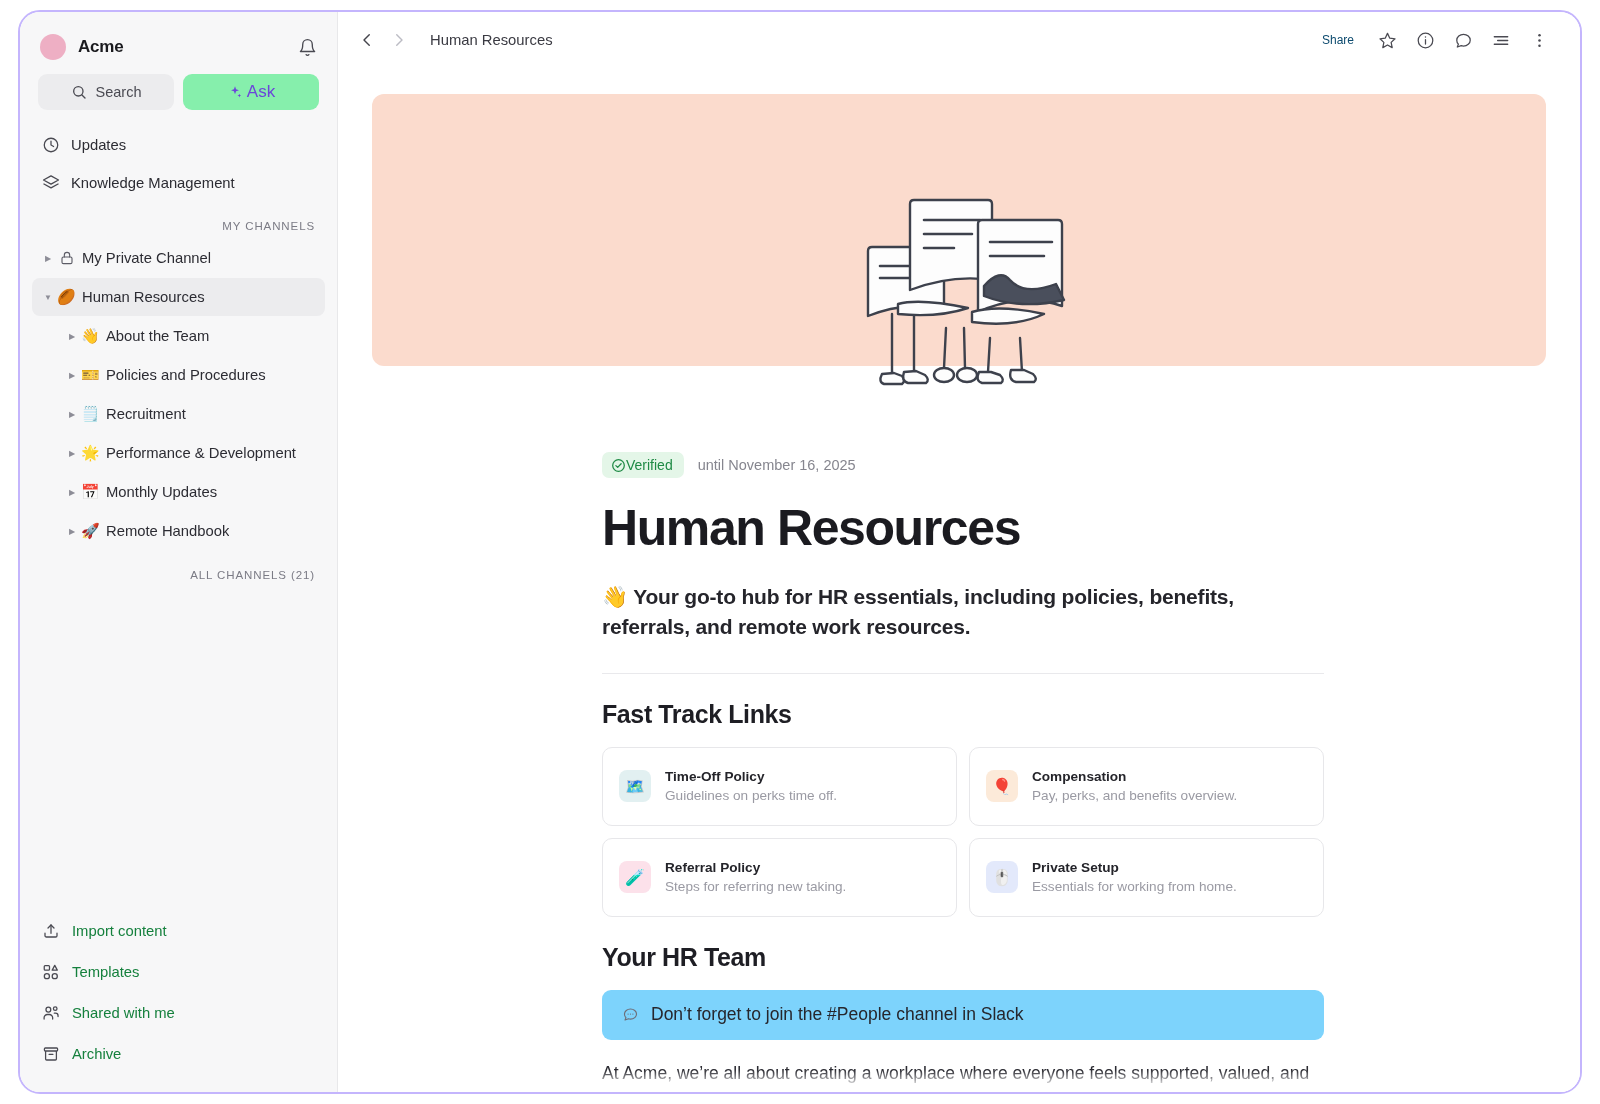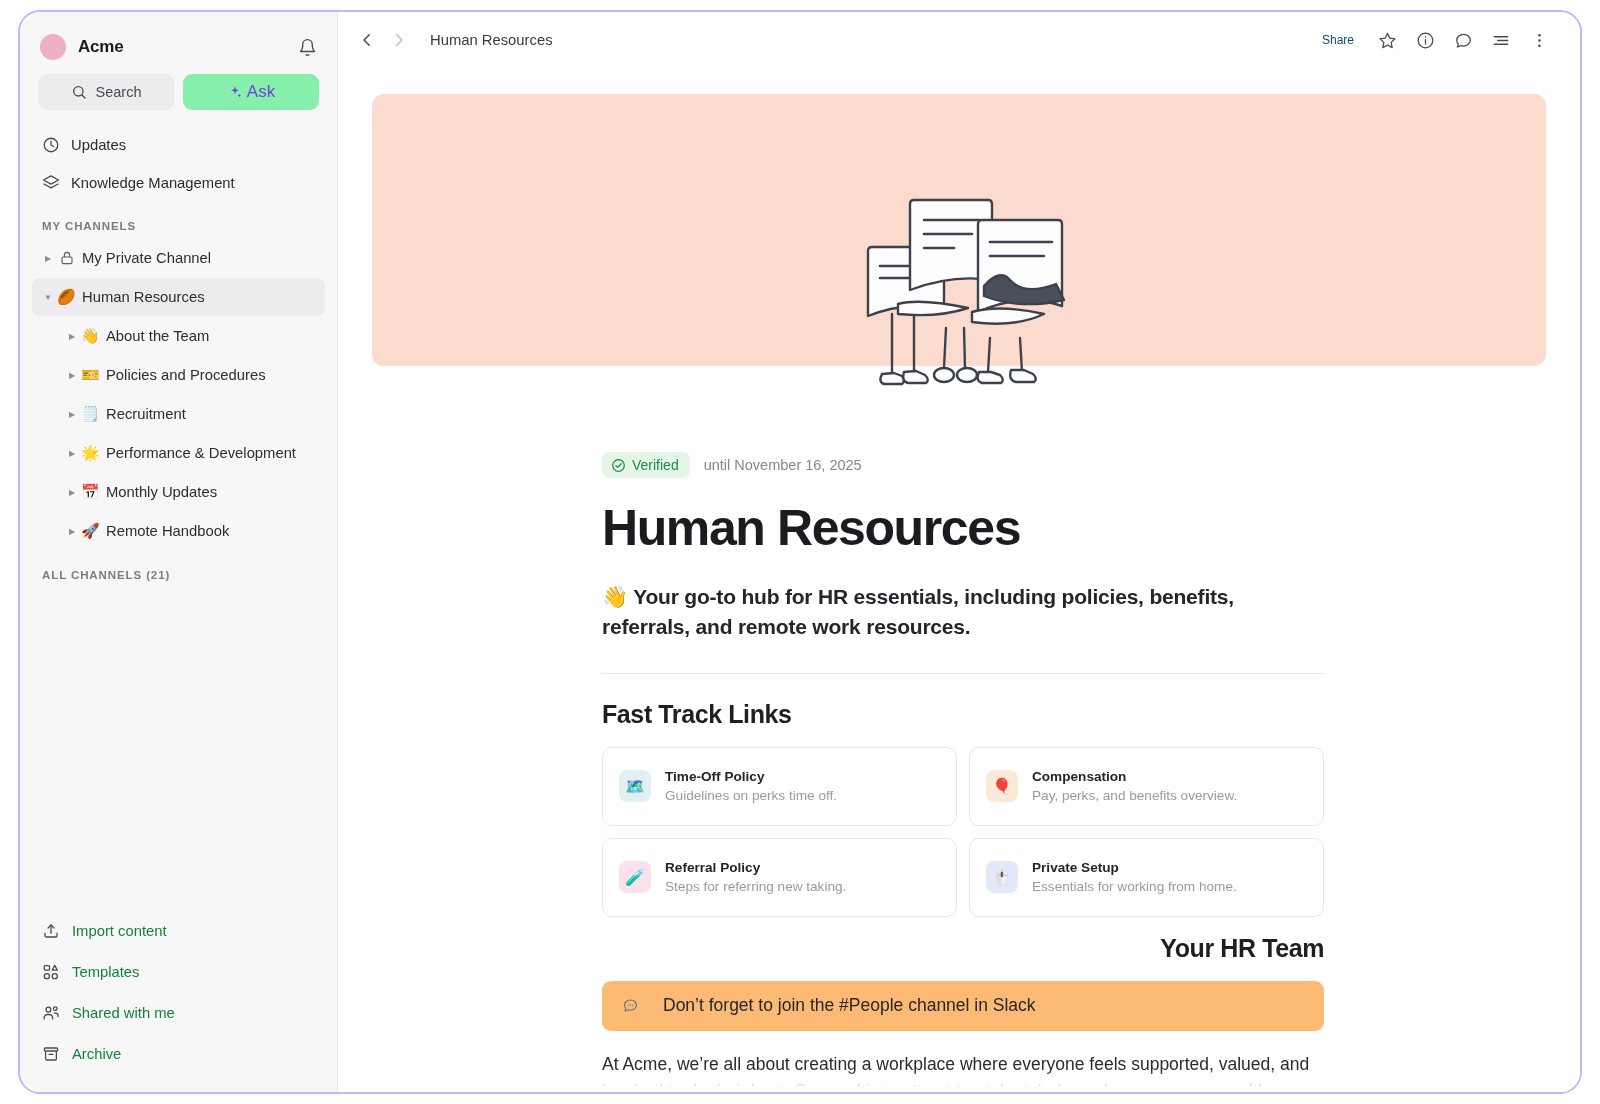--- a/index.html
+++ b/index.html
@@ -72,23 +72,24 @@
   .nav-list { padding: 2px 12px 0 12px; }
   .nav-item {
     display: flex; align-items: center; gap: 11px;
     height: 38px; padding: 0 10px;
     border-radius: 8px;
     font-size: 14.8px; color: #2c2c33;
     cursor: pointer;
   }
 
   .section-label {
-    font-size: 11.5px; font-weight: 700; letter-spacing: 0.9px;
+    font-size: 11.5px; font-weight: 400; letter-spacing: 0.9px;
     color: #7b7b85; text-transform: uppercase;
     padding: 18px 22px 6px 22px;
+    text-align: right;
   }
 
   .chan-item {
     display: flex; align-items: center;
     height: 38px; padding: 0 10px 0 8px;
     margin: 1px 12px;
     border-radius: 8px;
     font-size: 14.8px; color: #2c2c33;
     cursor: pointer;
   }
@@ -180,21 +181,21 @@
   }
 
   .doc-body { padding: 0 0 0 0; }
   .doc-inner { width: 730px; margin: 0 auto; padding-left: 8px; }
 
   .verify-row {
     display: flex; align-items: center; gap: 14px;
     margin-top: 86px;
   }
   .verify-badge {
-    display: inline-flex; align-items: center; gap: 6px;
+    display: inline-flex; align-items: center; 
     background: #e4f6e8;
     color: #1f8a45;
     border-radius: 7px;
     padding: 5px 11px 5px 9px;
     font-size: 14px; font-weight: 500;
     cursor: pointer;
   }
   .verify-until { font-size: 14.5px; color: #86868f; }
 
   h1.doc-title {
@@ -210,21 +211,21 @@
     letter-spacing: -0.2px;
   }
 
   h2.sec {
     font-size: 25px; font-weight: 700; color: #1e1e24;
     letter-spacing: -0.4px;
     margin: 30px 0 0 0;
     padding-top: 26px;
     border-top: 1px solid #e9e9ec;
   }
-  h2.sec.noline { border-top: none; padding-top: 0; margin-top: 17px; text-align: right; }
+  h2.sec.noline { border-top: none; padding-top: 0; margin-top: 26px; }
 
   .cards {
     display: grid;
     grid-template-columns: 1fr 1fr;
     gap: 12px;
     margin-top: 18px;
   }
   .card {
     border: 1px solid #e7e7ea;
     border-radius: 10px;
@@ -247,25 +248,25 @@
     line-height: 1.45;
   }
   .card-sub {
     font-size: 13.6px; color: #9a9aa3;
     line-height: 1.45;
     white-space: nowrap; overflow: hidden; text-overflow: ellipsis;
   }
 
   .callout {
     margin-top: 18px;
-    background: #fdba74;
+    background: #7dd3fc;
     border-radius: 9px;
     height: 50px;
     display: flex; align-items: center;
-    gap: 24px;
+    gap: 12px;
     padding: 0 20px;
     font-size: 17.5px; color: #26262c;
   }
   .callout-ic { color: #6e6e78; display: flex; }
 
   .para {
     font-size: 17.5px; color: #2b2b32;
     line-height: 1.56;
     margin-top: 20px;
   }

